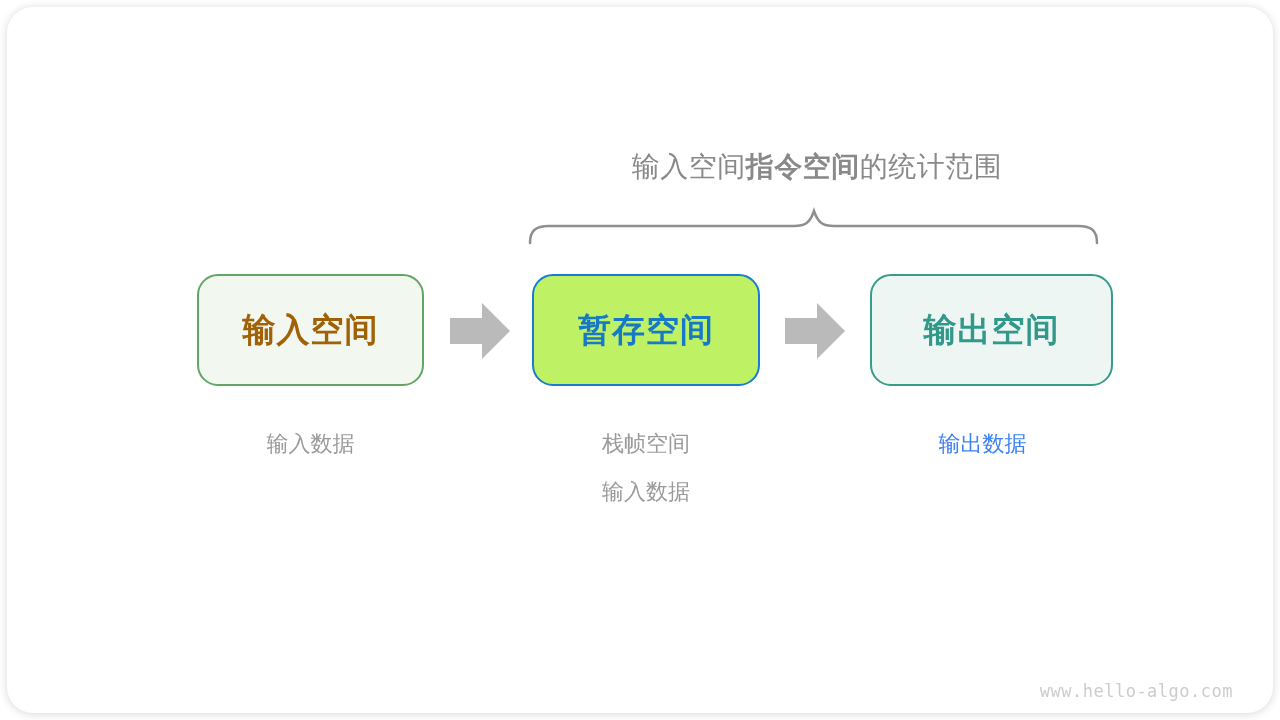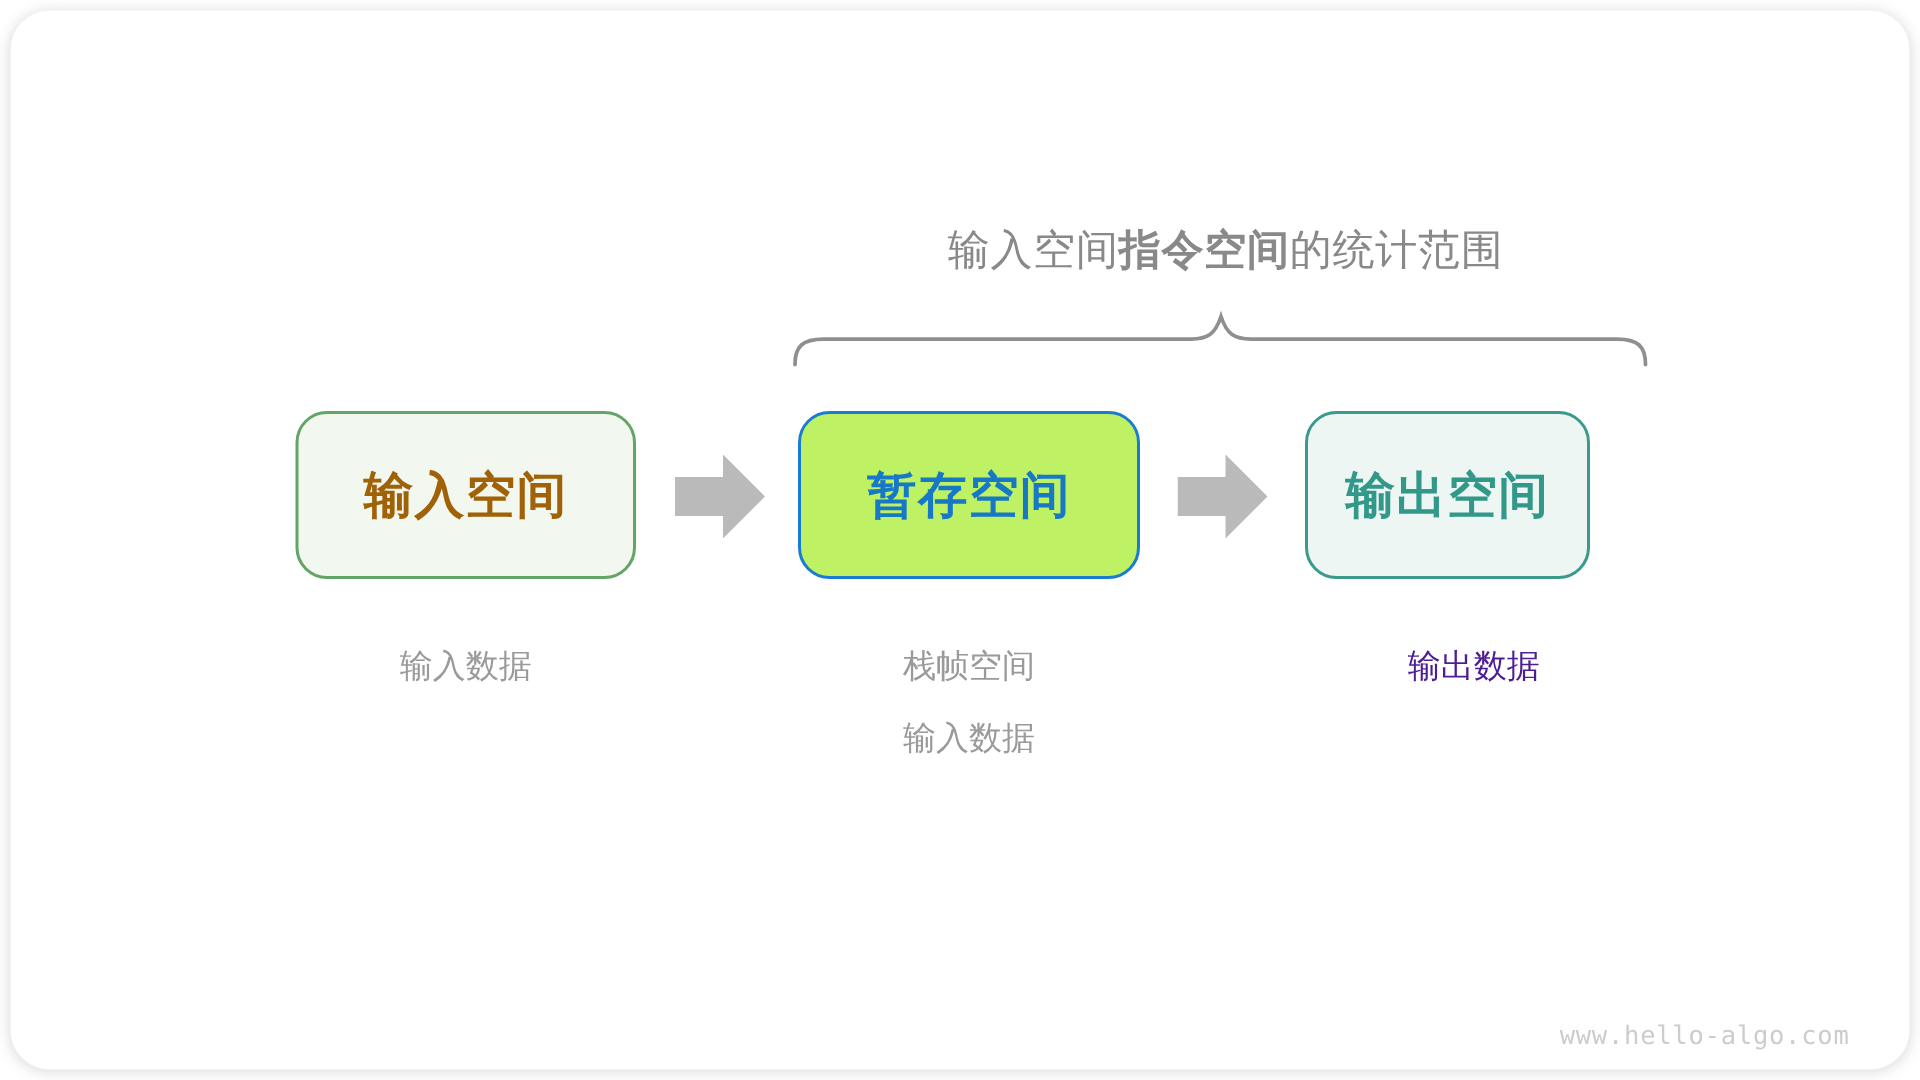--- a/index.html
+++ b/index.html
@@ -40,21 +40,21 @@
     border-radius: 21px;
     display: flex;
     align-items: center;
     justify-content: center;
     font-size: 33px;
     font-weight: bold;
     letter-spacing: 1px;
   }
   .box-input  { left: 190px; width: 227px; }
   .box-temp   { left: 525px; width: 228px; }
-  .box-output { left: 863px; width: 190px; }
+  .box-output { left: 863px; width: 243px; }
 
   .arrow-svg {
     position: absolute;
     top: 296px;
     width: 60px; height: 56px;
   }
   .arrow-1 { left: 443px; }
   .arrow-2 { left: 778px; }
 
   .caption-col {
@@ -115,19 +115,19 @@
 
   <div class="caption-col caption-input" style="color: rgb(154, 154, 154);">
     <div class="caption-line">输入数据</div>
   </div>
 
   <div class="caption-col caption-temp" style="color: rgb(154, 154, 154);">
     <div class="caption-line">栈帧空间</div>
     <div class="caption-line">输入数据</div>
   </div>
 
-  <div class="caption-col caption-output" style="color: #4c1d95;">
+  <div class="caption-col caption-output" style="color: #3b82f6;">
     <div class="caption-line">输出数据</div>
   </div>
 
   <div class="watermark" style="color: rgb(204, 204, 204);">www.hello-algo.com</div>
 
 </div>
 
 </body></html>

